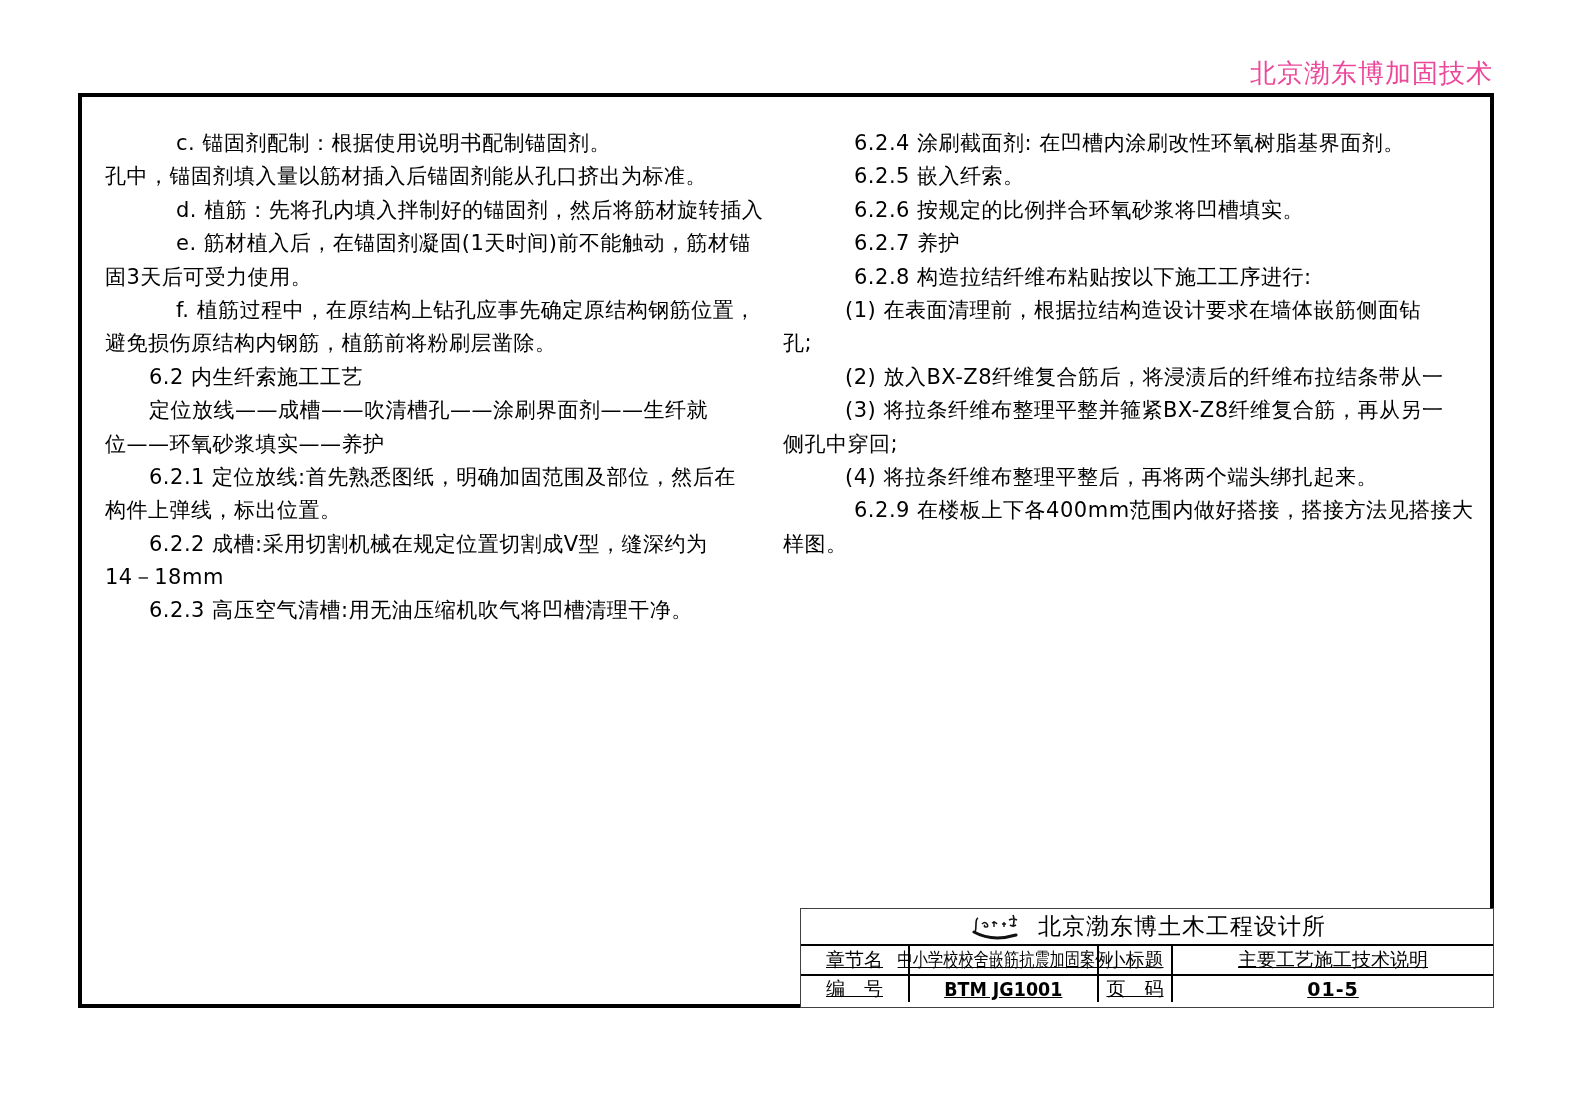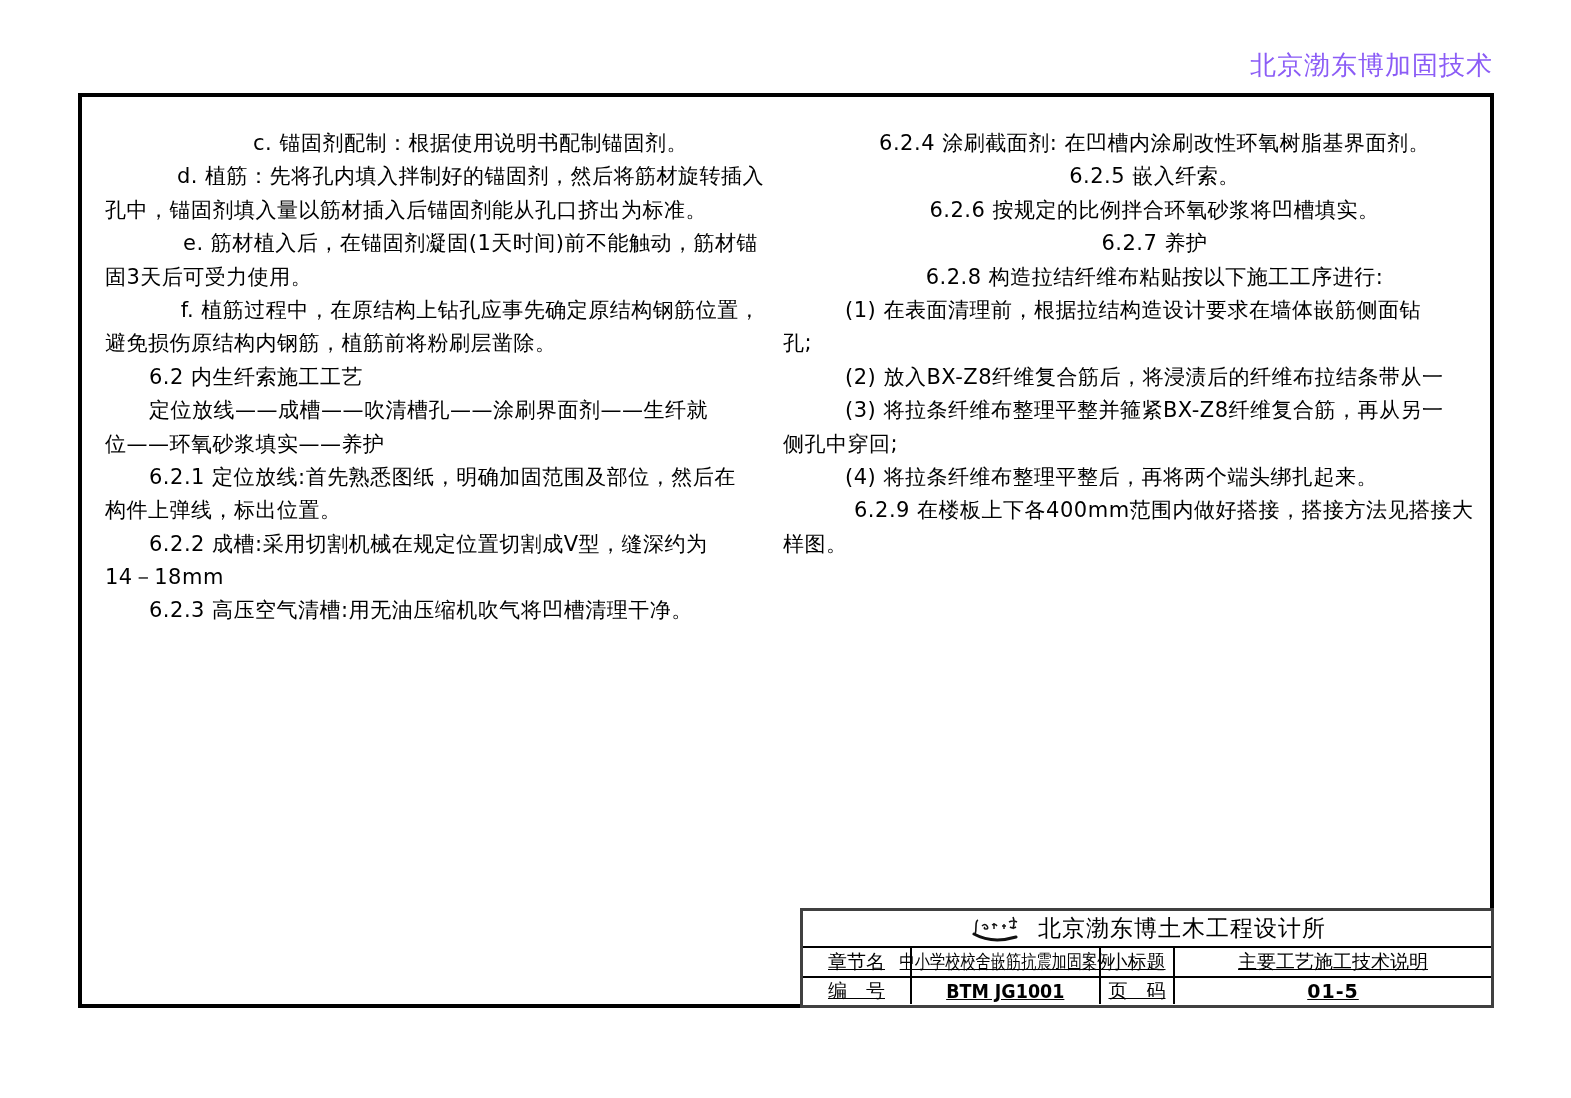--- a/index.html
+++ b/index.html
@@ -7,26 +7,26 @@
     width:1571px;height:1098px;
     background:#ffffff;
     position:relative;
     overflow:hidden;
     font-family:"DejaVu Sans", sans-serif;
     color:#000;
   }
   
   .page-header{
     position:absolute;
-    top:48px;
+    top:56px;
     right:78px;
     font-family:Liberation Serif, serif;
     font-size:26px;
     letter-spacing:1px;
-    color:#8b5cf6;
+    color:#ec4899;
     white-space:nowrap;
   }
   
   .page-border{
     position:absolute;
     left:78px;top:93px;
     width:1416px;height:915px;
     border:4px solid #000;
     box-sizing:border-box;
   }
@@ -38,27 +38,27 @@
     line-height:33.4px;
     letter-spacing:0.5px;
     white-space:nowrap;
   }
   #left-col{left:105px;width:660px;}
   #right-col{left:783px;width:672px;}
   .tline{height:33.4px;}
   .ind0{padding-left:0;}
   .ind1{padding-left:44px;}
   .ind2{padding-left:62px;}
-  .ind3{padding-left:71px;text-align:center;}
+  .ind3{padding-left:71px;}
   
   .title-block{
     position:absolute;
     left:800px;top:908px;
     width:694px;height:100px;
-    border:3px solid #404040;
+    border:1px solid #404040;
     box-sizing:border-box;
     background:#fff;
   }
   .tb-header{
     height:35px;
     border-bottom:2px solid #000;
     display:flex;
     align-items:center;
     justify-content:center;
     gap:14px;
@@ -92,22 +92,22 @@
 </style>
 </head>
 <body>
 
 <div class="page-header">北京渤东博加固技术</div>
 
 <div class="page-border"></div>
 
 <div class="text-col" id="left-col">
     <div class="tline ind3">c.  锚固剂配制：根据使用说明书配制锚固剂。</div>
+    <div class="tline ind0">孔中，锚固剂填入量以筋材插入后锚固剂能从孔口挤出为标准。</div>
     <div class="tline ind3">d.  植筋：先将孔内填入拌制好的锚固剂，然后将筋材旋转插入</div>
-    <div class="tline ind0">孔中，锚固剂填入量以筋材插入后锚固剂能从孔口挤出为标准。</div>
     <div class="tline ind3">e.  筋材植入后，在锚固剂凝固(1天时间)前不能触动，筋材锚</div>
     <div class="tline ind0">固3天后可受力使用。</div>
     <div class="tline ind3">f.  植筋过程中，在原结构上钻孔应事先确定原结构钢筋位置，</div>
     <div class="tline ind0">避免损伤原结构内钢筋，植筋前将粉刷层凿除。</div>
     <div class="tline ind1">6.2 内生纤索施工工艺</div>
     <div class="tline ind1">定位放线——成槽——吹清槽孔——涂刷界面剂——生纤就</div>
     <div class="tline ind0">位——环氧砂浆填实——养护</div>
     <div class="tline ind1">6.2.1  定位放线:首先熟悉图纸，明确加固范围及部位，然后在</div>
     <div class="tline ind0">构件上弹线，标出位置。</div>
     <div class="tline ind1">6.2.2  成槽:采用切割机械在规定位置切割成V型，缝深约为</div>

